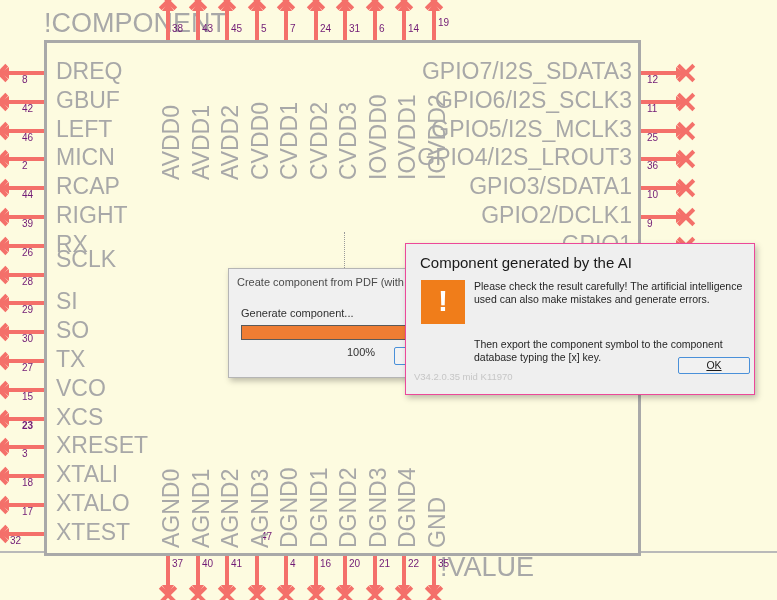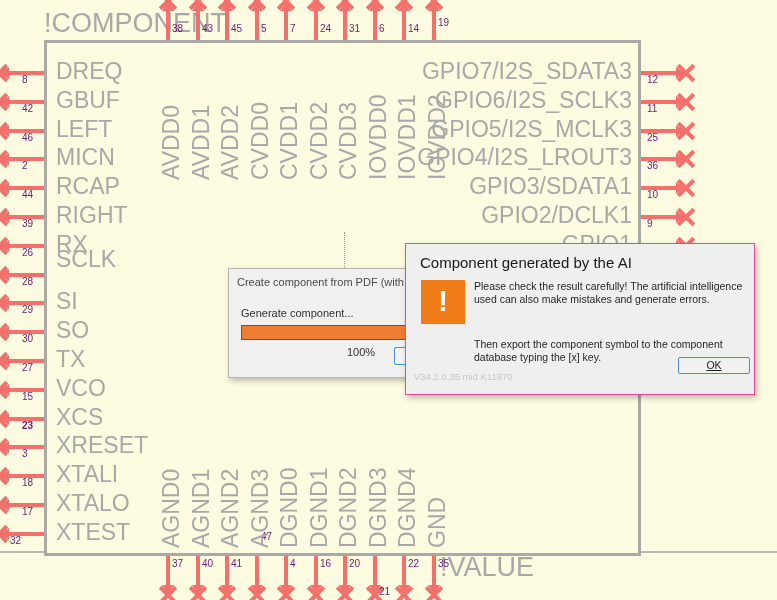--- a/index.html
+++ b/index.html
@@ -398,21 +398,21 @@
       <div class="pin-num" style="left: 320px; top: 558px;">16</div>
       <div class="pin-name vert" style="left: 308px; top: 548px;">DGND1</div>
       <div class="pin-line v" style="left: 343px; top: 556px; height: 38px;"></div>
       <div class="pin-arrow down" style="left: 339px; top: 585px;"></div>
       <div class="pin-x" style="left: 334px; top: 584px;"></div>
       <div class="pin-num" style="left: 349px; top: 558px;">20</div>
       <div class="pin-name vert" style="left: 337px; top: 548px;">DGND2</div>
       <div class="pin-line v" style="left: 373px; top: 556px; height: 38px;"></div>
       <div class="pin-arrow down" style="left: 369px; top: 585px;"></div>
       <div class="pin-x" style="left: 364px; top: 584px;"></div>
-      <div class="pin-num" style="left: 379px; top: 586px; text-align: center;">21</div>
+      <div class="pin-num" style="left: 379px; top: 558px; text-align: center;">21</div>
       <div class="pin-name vert" style="left: 367px; top: 548px;">DGND3</div>
       <div class="pin-line v" style="left: 402px; top: 556px; height: 38px;"></div>
       <div class="pin-arrow down" style="left: 398px; top: 585px;"></div>
       <div class="pin-x" style="left: 393px; top: 584px;"></div>
       <div class="pin-num" style="left: 408px; top: 558px;">22</div>
       <div class="pin-name vert" style="left: 396px; top: 548px;">DGND4</div>
       <div class="pin-line v" style="left: 432px; top: 556px; height: 38px;"></div>
       <div class="pin-arrow down" style="left: 428px; top: 585px;"></div>
       <div class="pin-x" style="left: 423px; top: 584px;"></div>
       <div class="pin-num" style="left: 438px; top: 558px;">35</div>

